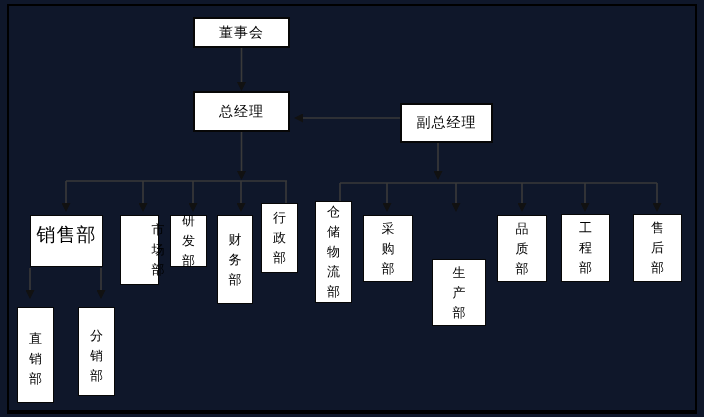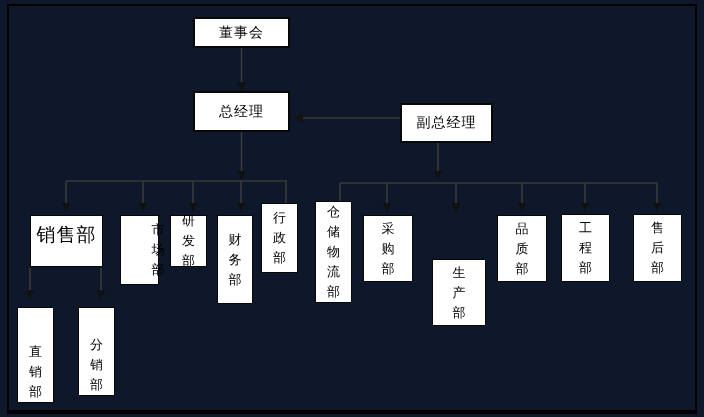--- a/index.html
+++ b/index.html
@@ -9,21 +9,21 @@
          border-style:solid;border-color:#000;border-width:2px 2px 4px 2px;background:transparent;}
   .wires{position:absolute;left:0;top:0;width:704px;height:417px;}
   .node{position:absolute;box-sizing:border-box;background:#fff;border:1.5px solid #070707;
         display:flex;align-items:center;justify-content:center;}
   .node.exec{border-width:2px;}
   .hlabel{font-size:14px;letter-spacing:1px;white-space:nowrap;}
   .hlabel.small{font-size:19px;}
   .vlabel{width:16px;word-break:break-all;line-height:20px;font-size:13px;text-align:center;}
   .node.toppad{align-items:flex-start;}
   .node.toppad .hlabel{margin-top:6px;}
-  .node.vtop{align-items:flex-end;}
+  .node.vtop{align-items:center;}
   .node.vtop .vlabel{margin-top:8px;}
 </style>
 </head>
 <body>
 
 <div class="stage">
 
   <div class="frame"></div>
 
   <svg class="wires" width="704" height="417" viewBox="0 0 704 417" xmlns="http://www.w3.org/2000/svg">

